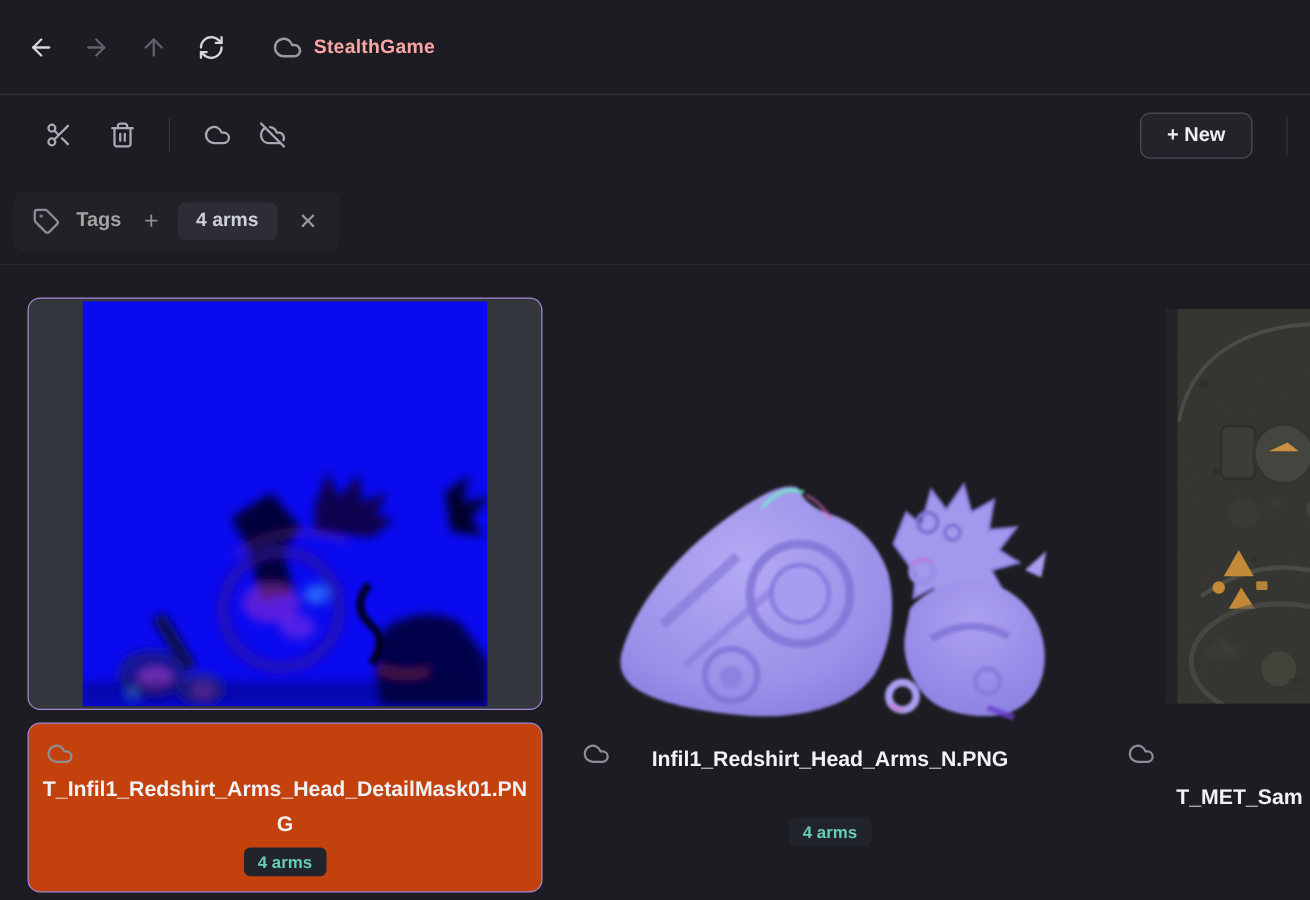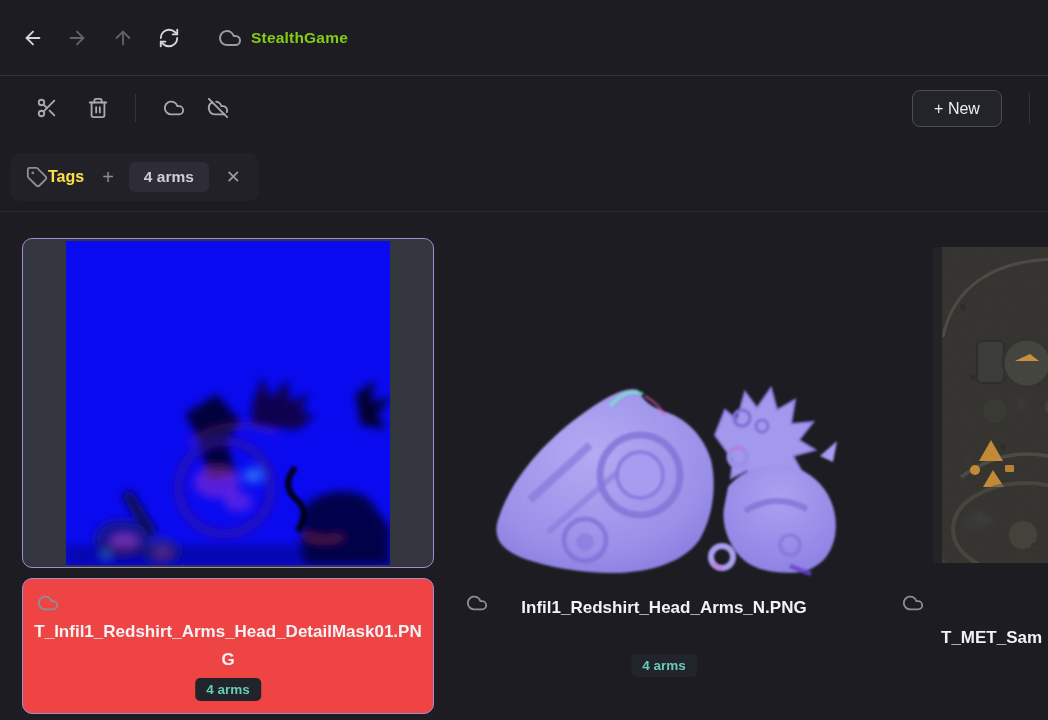--- a/index.html
+++ b/index.html
@@ -16,58 +16,58 @@
   .topbar {
     position:absolute; left:0; top:0; width:1048px; height:76px;
     border-bottom:1px solid #30303a;
     display:flex; align-items:center; padding-left:22px;
   }
   .nav-ic { width:22px; height:22px; cursor:pointer; }
   .nav-ic.bright { color:#d6d6de; }
   .nav-ic.dim    { color:#62626d; }
   .m22{margin-left:22px}.m24{margin-left:24px}
   .proj-cloud { width:24px; height:24px; color:#9a9aa4; margin-left:38px; }
-  .proj-name { margin-left:9px; font-size:15.5px; font-weight:700; color:#84cc16; letter-spacing:.2px; }
+  .proj-name { margin-left:9px; font-size:15.5px; font-weight:700; color:#fca5a5; letter-spacing:.2px; }
 
   
   .tool-ic { position:absolute; width:22px; height:22px; top:97px; color:#a9a9b3; cursor:pointer; }
   .vdiv { position:absolute; width:1px; background:#32323c; }
   .new-btn {
     position:absolute; left:912px; top:90px; width:90px; height:37px;
     border:1px solid #4d4d58; border-radius:8px; background:#23232a;
-    color:#eceef2; font-size:16px; font-weight:400;
+    color:#eceef2; font-size:16px; font-weight:700;
     display:flex; align-items:center; justify-content:center;
     cursor:pointer; font-family:"Liberation Sans",sans-serif;
   }
 
   
   .tagsbar {
     position:absolute; left:10px; top:153px; height:48px;
     background:#222128; border-radius:10px;
     display:flex; align-items:center; padding:0 18px 0 16px;
   }
   .tag-ic { width:22px; height:22px; color:#8d8d97; }
-  .tags-label { font-size:16px; font-weight:700; color:#fde047; }
+  .tags-label { margin-left:13px; font-size:16px; font-weight:700; color:#a3a3a3; }
   .tag-add { margin-left:18px; font-size:20px; color:#8d8d97; cursor:pointer; line-height:1; }
   .tag-chip {
     margin-left:15px; background:#2e2d35; border-radius:6px;
     padding:6px 15px; font-size:15.5px; font-weight:700; color:#ced0d8; cursor:pointer;
   }
   .tag-x { margin-left:17px; font-size:18px; color:#9a9aa3; cursor:pointer; line-height:1; }
   .hdiv { position:absolute; left:0; top:211px; width:1048px; height:1px; background:#2a2a32; }
 
   
   .thumb-selected {
     position:absolute; left:22px; top:238px; width:412px; height:330px;
     background:#34363d; border:1.5px solid #a18ad6; border-radius:10px;
     display:flex; align-items:center; justify-content:center; overflow:hidden; cursor:pointer;
   }
   .caption-selected {
     position:absolute; left:22px; top:578px; width:412px; height:136px;
-    background:#ef4444; border:1.5px solid #a18ad6; border-radius:10px; cursor:pointer;
+    background:#c2410c; border:1.5px solid #a18ad6; border-radius:10px; cursor:pointer;
   }
   .cap-cloud { position:absolute; width:22px; height:22px; color:#8d8d97; }
   .fname {
     text-align:center; font-size:17px; font-weight:700; color:#f2f2f6;
     line-height:28px; word-break:break-all;
   }
   .badge {
     background:#21242a; border-radius:5px; padding:4px 11px;
     font-size:13.5px; font-weight:700; color:#66ccb4; white-space:nowrap;
   }

